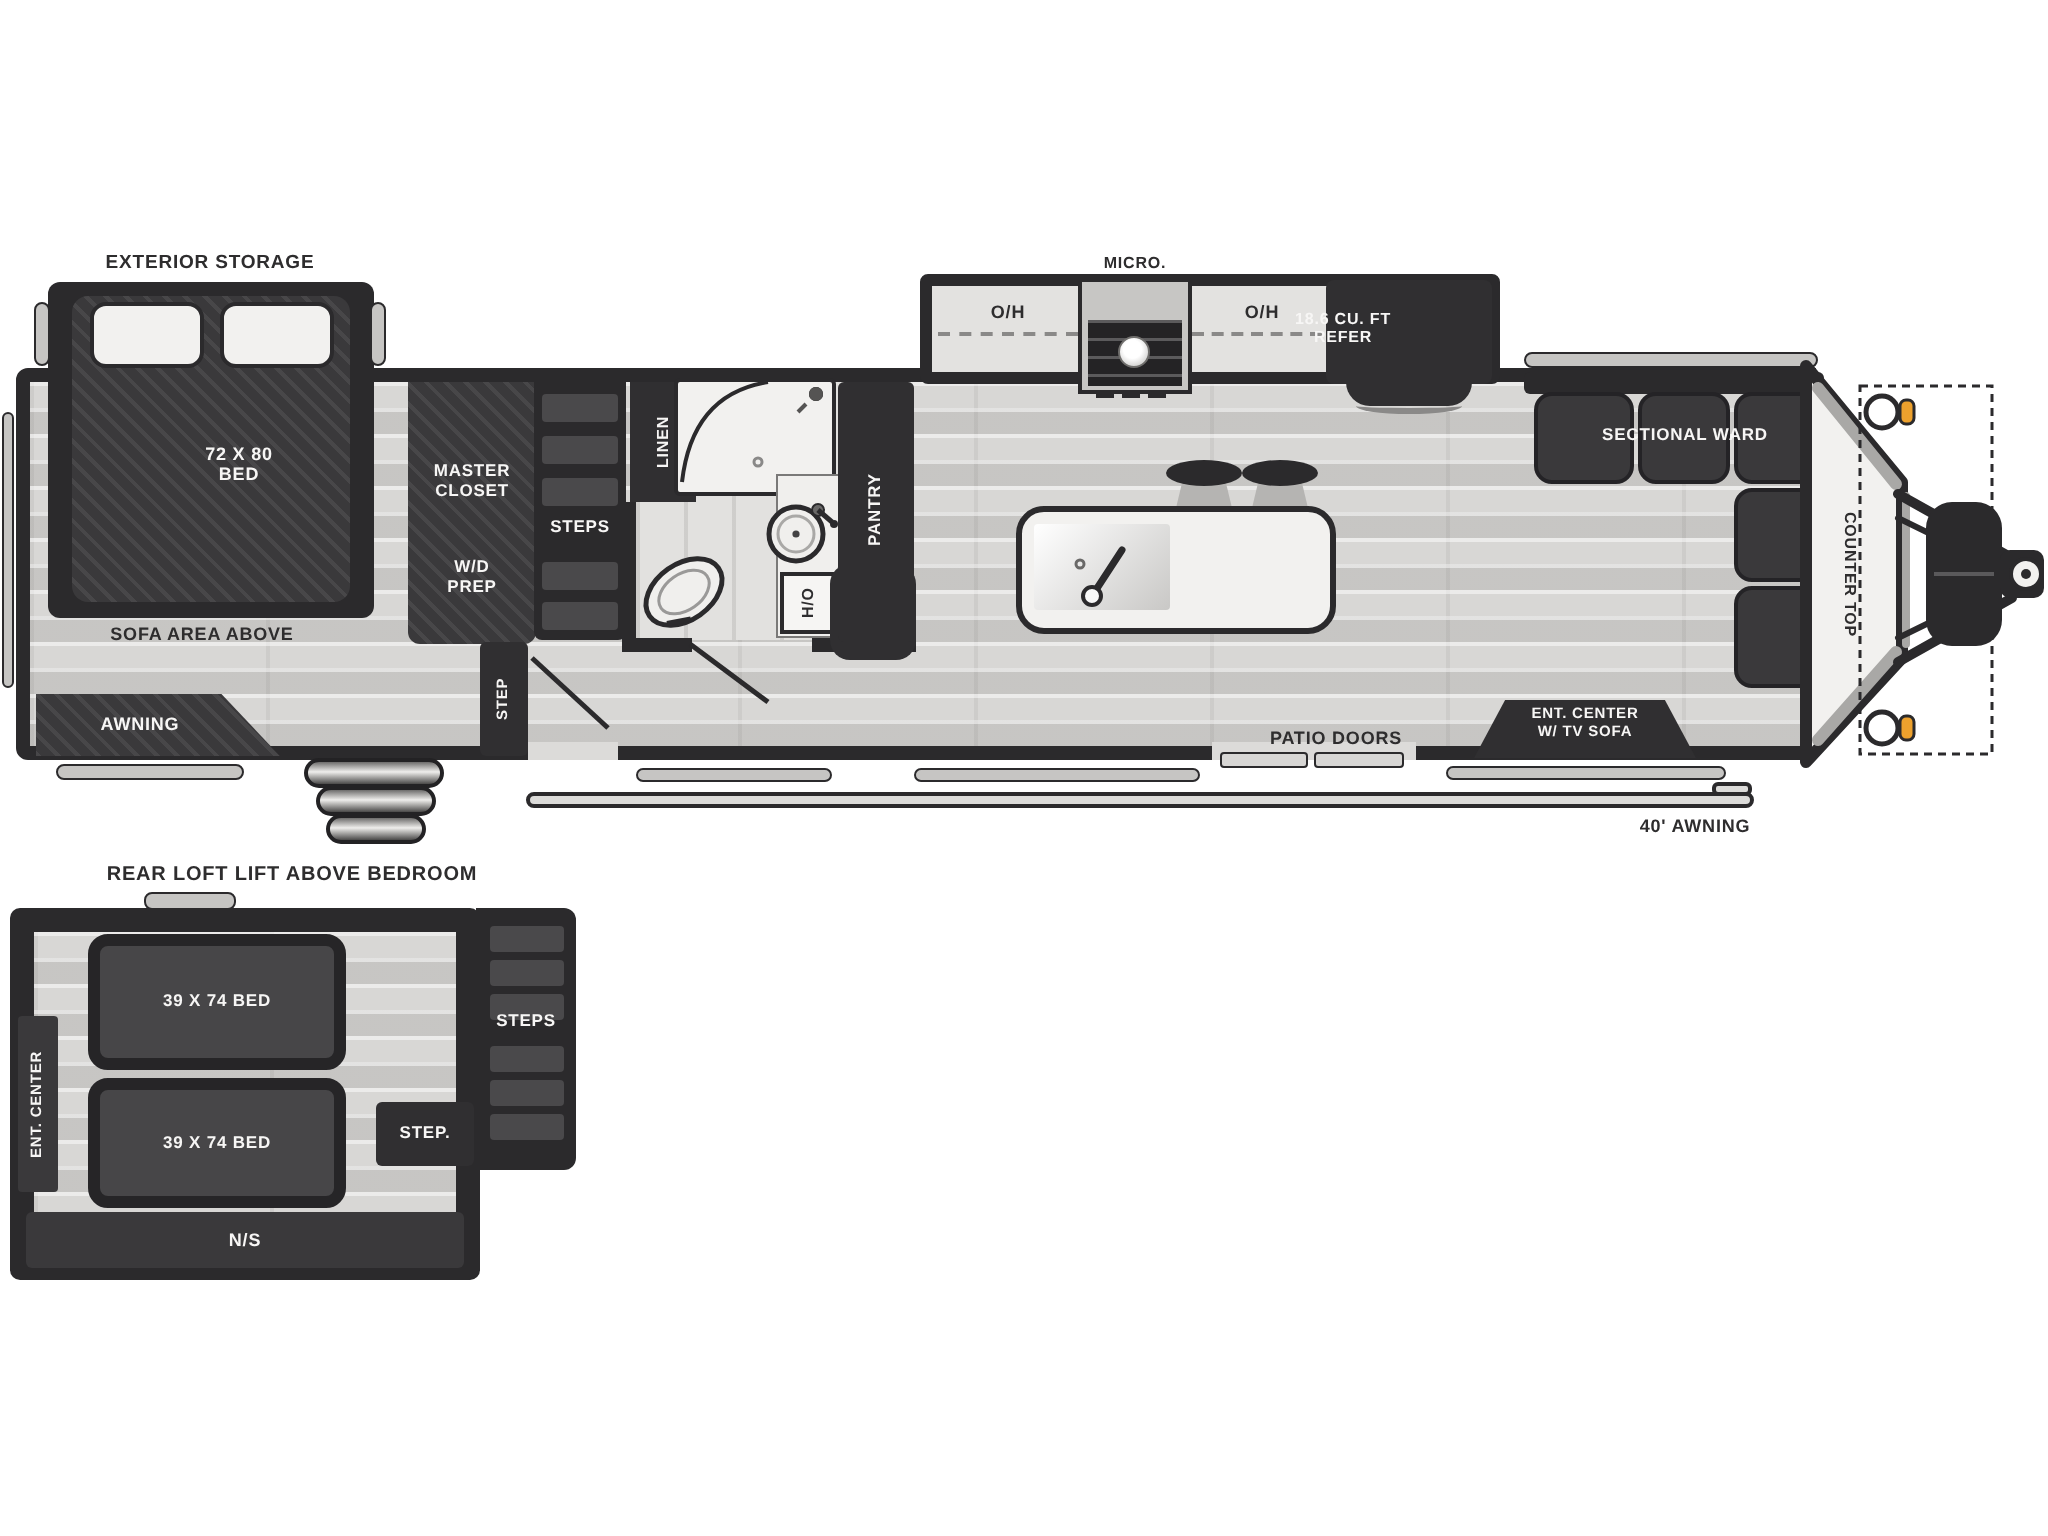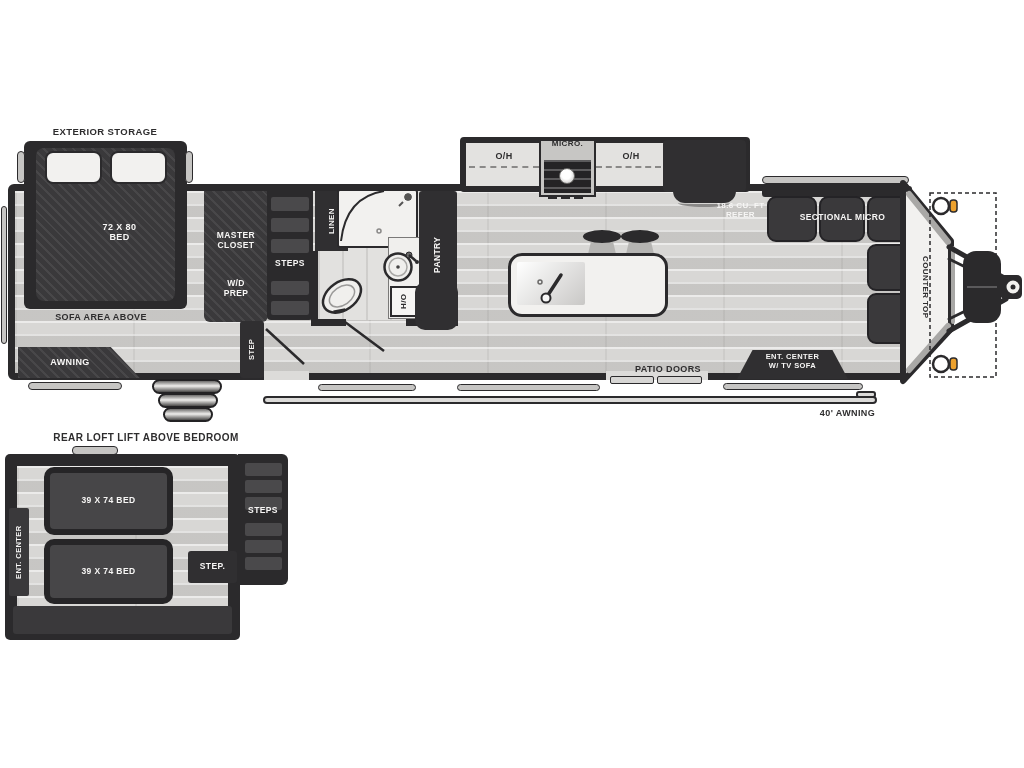--- a/index.html
+++ b/index.html
@@ -51,33 +51,33 @@
     <span>BED</span>
   </div>
 
   <div class="abs" style="left:460px;top:137px;width:290px;height:55px;background:#e3e2e0;border:6px solid #2b2a2c;border-radius:4px;"></div>
   <div class="abs" style="left:469px;top:166px;width:70px;border-top:2px dashed #8a8988;"></div>
   <div class="abs" style="left:596px;top:166px;width:65px;border-top:2px dashed #8a8988;"></div>
   <div class="abs dlbl" style="left:470px;top:151px;width:68px;font-size:9px;">O/H</div>
   <div class="abs dlbl" style="left:598px;top:151px;width:66px;font-size:9px;">O/H</div>
 
   <div class="abs" style="left:539px;top:139px;width:57px;height:58px;background:#c7c6c4;border:2.5px solid #2b2a2c;"></div>
-  <div class="abs dlbl" style="left:539px;top:139px;width:57px;font-size:8px;">MICRO.</div>
+  <div class="abs dlbl" style="left:539px;top:127px;width:57px;font-size:8px;">MICRO.</div>
   <div class="abs" style="left:544px;top:160px;width:47px;height:33px;background:#242325;
        background-image:repeating-linear-gradient(180deg, rgba(255,255,255,0.25) 0 1.5px, transparent 1.5px 9px);"></div>
   <div class="abs" style="left:559px;top:168px;width:16px;height:16px;border-radius:50%;
        background:radial-gradient(circle at 45% 40%, #ffffff 0 40%, #b8b7b5 100%);border:1.5px solid #6f6e6c;"></div>
   <div class="abs wall" style="left:548px;top:195px;width:9px;height:4px;"></div>
   <div class="abs wall" style="left:561px;top:195px;width:9px;height:4px;"></div>
   <div class="abs wall" style="left:574px;top:195px;width:9px;height:4px;"></div>
 
   <div class="abs dark" style="left:663px;top:140px;width:83px;height:52px;border-radius:4px;"></div>
   <div class="abs dark" style="left:673px;top:190px;width:63px;height:13px;border-radius:0 0 12px 12px;"></div>
   <div class="abs" style="left:678px;top:199px;width:53px;height:8px;border-bottom:3px solid #8a8988;border-radius:50%;"></div>
-  <div class="abs lbl" style="left:699px;top:155px;width:83px;font-size:8px;margin-top:46px;">
+  <div class="abs lbl" style="left:630px;top:155px;width:83px;font-size:8px;">
     <span>18.6 CU. FT</span><br>
     <span>REFER</span>
   </div>
 
   <div class="abs graybar" style="left:762px;top:176px;width:147px;height:8px;"></div>
 
   <div class="abs hatch" style="left:204px;top:191px;width:64px;height:131px;border-radius:0 0 6px 6px;"></div>
   <div class="abs lbl" style="left:204px;top:231px;width:64px;font-size:8.5px;">
     <span>MASTER CLOSET</span>
   </div>
@@ -134,21 +134,21 @@
     <span>ENT. CENTER</span><br>
     <span>W/ TV SOFA</span>
   </div>
 
   <div class="abs wall" style="left:762px;top:186px;width:150px;height:11px;border-radius:3px;"></div>
   <div class="abs cushion" style="left:767px;top:196px;width:50px;height:46px;"></div>
   <div class="abs cushion" style="left:819px;top:196px;width:46px;height:46px;"></div>
   <div class="abs cushion" style="left:867px;top:196px;width:50px;height:46px;"></div>
   <div class="abs cushion" style="left:867px;top:244px;width:50px;height:47px;"></div>
   <div class="abs cushion" style="left:867px;top:293px;width:50px;height:51px;"></div>
-  <div class="abs lbl" style="left:785px;top:213px;width:115px;font-size:8.5px;z-index:10;">SECTIONAL MICRO</div>
+  <div class="abs lbl" style="left:785px;top:213px;width:115px;font-size:8.5px;z-index:10;">SECTIONAL WARD</div>
 
   <div class="abs graybar" style="left:28px;top:382px;width:94px;height:8px;"></div>
   <div class="abs graybar" style="left:318px;top:384px;width:98px;height:7px;"></div>
   <div class="abs graybar" style="left:457px;top:384px;width:143px;height:7px;"></div>
   <div class="abs graybar" style="left:723px;top:383px;width:140px;height:7px;"></div>
 
   <div class="abs metal" style="left:152px;top:379px;width:70px;height:15px;"></div>
   <div class="abs metal" style="left:158px;top:393px;width:60px;height:15px;"></div>
   <div class="abs metal" style="left:163px;top:407px;width:50px;height:15px;"></div>
 
@@ -232,14 +232,15 @@
 
   <div class="abs tread" style="left:245px;top:463px;width:37px;height:13px;"></div>
   <div class="abs tread" style="left:245px;top:480px;width:37px;height:13px;"></div>
   <div class="abs tread" style="left:245px;top:497px;width:37px;height:13px;"></div>
   <div class="abs tread" style="left:245px;top:523px;width:37px;height:13px;"></div>
   <div class="abs tread" style="left:245px;top:540px;width:37px;height:13px;"></div>
   <div class="abs tread" style="left:245px;top:557px;width:37px;height:13px;"></div>
   <div class="abs lbl" style="left:238px;top:506px;width:50px;font-size:8.5px;">STEPS</div>
 
   <div class="abs" style="left:13px;top:606px;width:219px;height:28px;background:#3a393b;border-radius:3px;"></div>
+  <div class="abs lbl cen" style="left:13px;top:606px;width:219px;height:28px;font-size:9px;">N/S</div>
 
 </div>
 
 </body></html>

